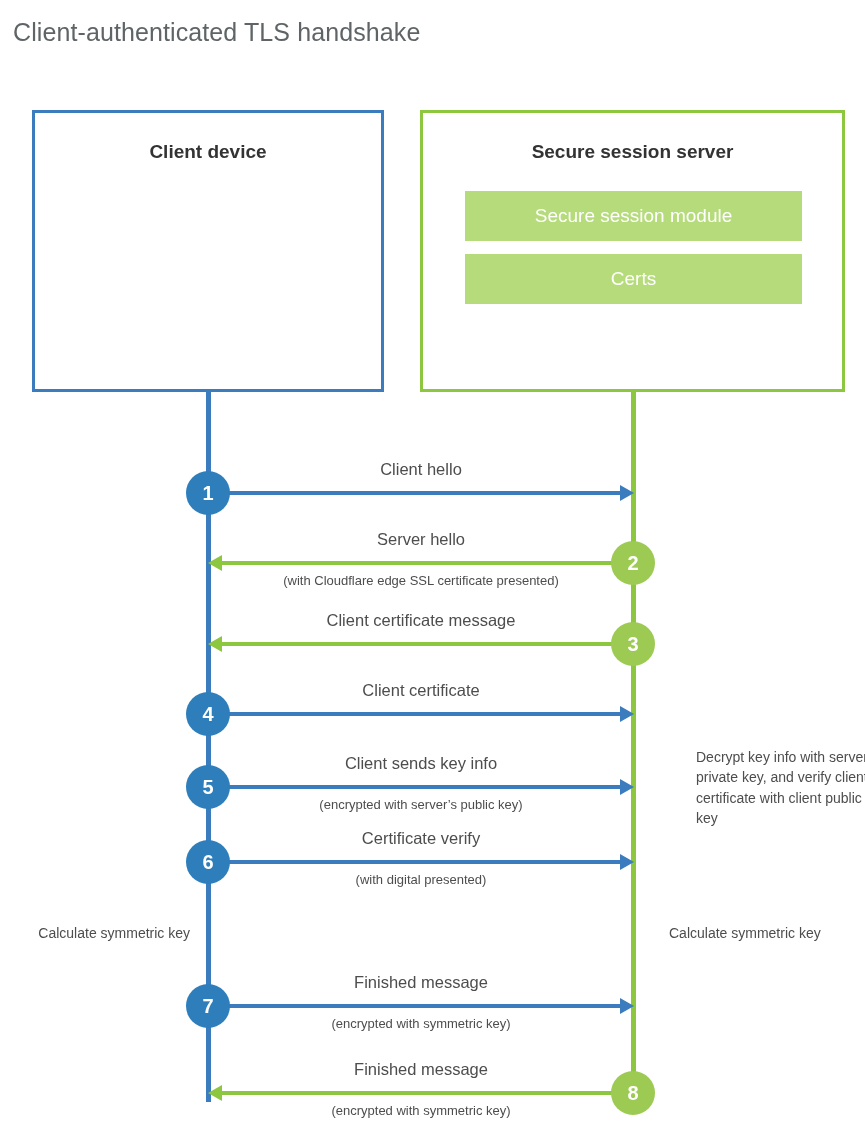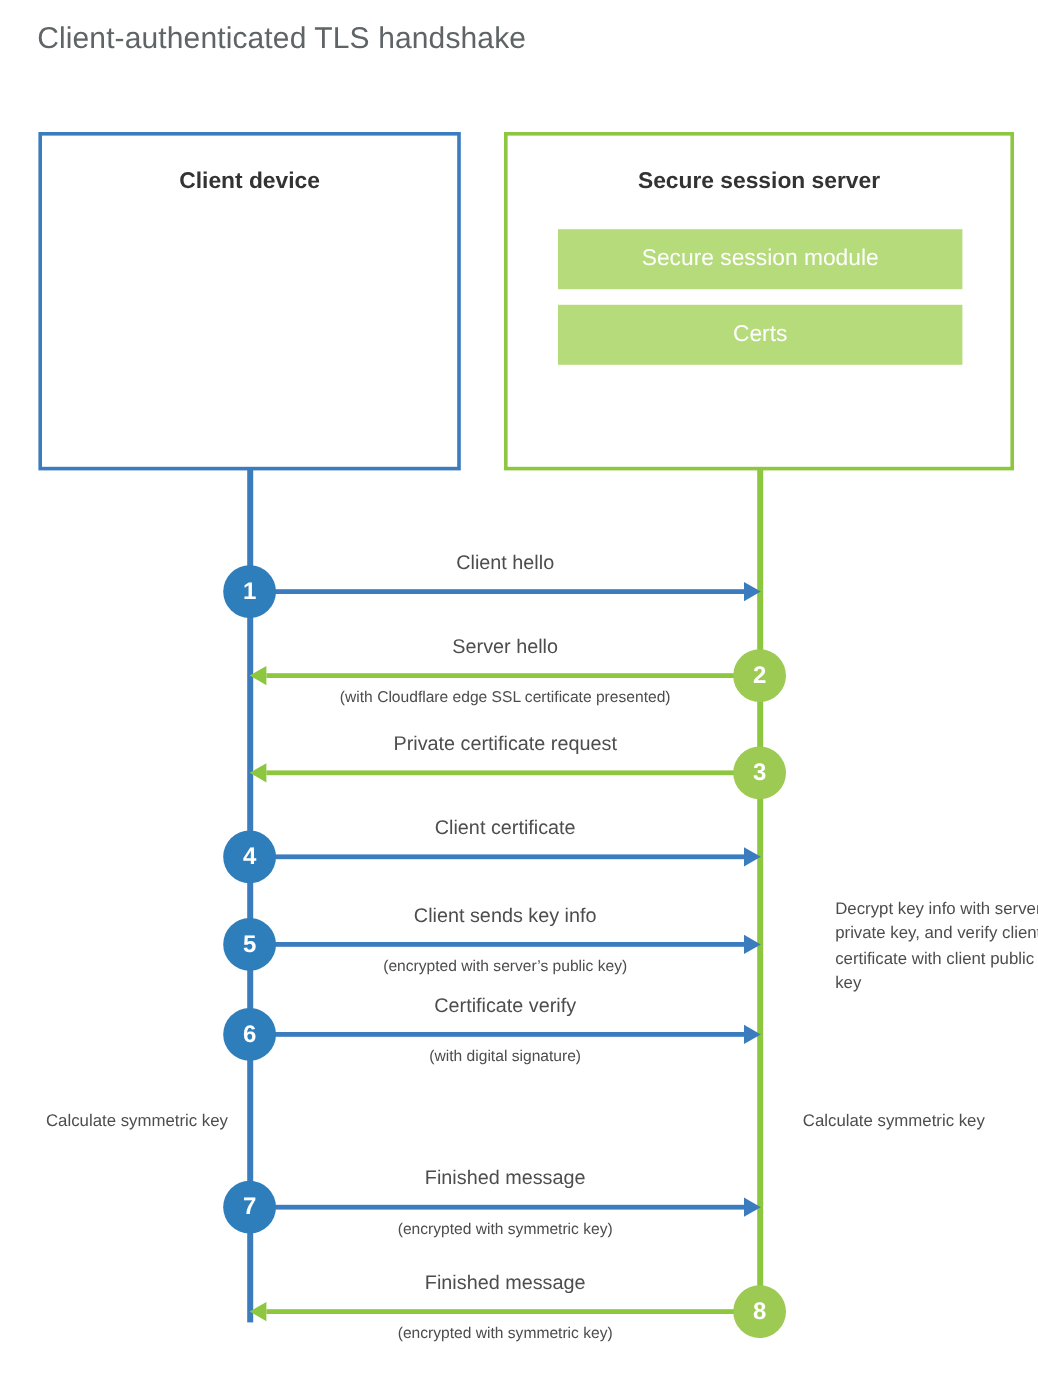--- a/index.html
+++ b/index.html
@@ -13,21 +13,21 @@
     position: relative;
     overflow: hidden;
     font-family: "Liberation Sans", sans-serif;
     color: #4a4a4a;
     -webkit-font-smoothing: antialiased;
   }
 
   
   #diagram-title {
     position: absolute;
-    left: 31px;
+    left: 13px;
     top: 18px;
     font-size: 25px;
     font-weight: 400;
     color: #5f6567;
     letter-spacing: 0.1px;
     white-space: nowrap;
   }
 
   
   .participant-box {
@@ -235,21 +235,21 @@
   <div class="msg-line green" style="left:222px; width:409px;"></div>
   <div class="arrowhead left green" style="left:208px;"></div>
   <div class="msg-label">Server hello</div>
   <div class="msg-sublabel">(with Cloudflare edge SSL certificate presented)</div>
 </div>
 <div class="step-circle green on-server" style="top:541px;">2</div>
 
 <div class="msg-row" style="top:644px;">
   <div class="msg-line green" style="left:222px; width:409px;"></div>
   <div class="arrowhead left green" style="left:208px;"></div>
-  <div class="msg-label">Private certificate request</div>
+  <div class="msg-label">Client certificate message</div>
   <div class="msg-sublabel"></div>
 </div>
 <div class="step-circle green on-server" style="top:622px;">3</div>
 
 <div class="msg-row" style="top:714px;">
   <div class="msg-line blue" style="left:211px; width:410px;"></div>
   <div class="arrowhead right blue" style="left:620px;"></div>
   <div class="msg-label">Client certificate</div>
   <div class="msg-sublabel"></div>
 </div>
@@ -260,21 +260,21 @@
   <div class="arrowhead right blue" style="left:620px;"></div>
   <div class="msg-label">Client sends key info</div>
   <div class="msg-sublabel">(encrypted with server’s public key)</div>
 </div>
 <div class="step-circle blue on-client" style="top:765px;">5</div>
 
 <div class="msg-row" style="top:862px;">
   <div class="msg-line blue" style="left:211px; width:410px;"></div>
   <div class="arrowhead right blue" style="left:620px;"></div>
   <div class="msg-label">Certificate verify</div>
-  <div class="msg-sublabel">(with digital signature)</div>
+  <div class="msg-sublabel">(with digital presented)</div>
 </div>
 <div class="step-circle blue on-client" style="top:840px;">6</div>
 
 <div class="msg-row" style="top:1006px;">
   <div class="msg-line blue" style="left:211px; width:410px;"></div>
   <div class="arrowhead right blue" style="left:620px;"></div>
   <div class="msg-label">Finished message</div>
   <div class="msg-sublabel">(encrypted with symmetric key)</div>
 </div>
 <div class="step-circle blue on-client" style="top:984px;">7</div>

